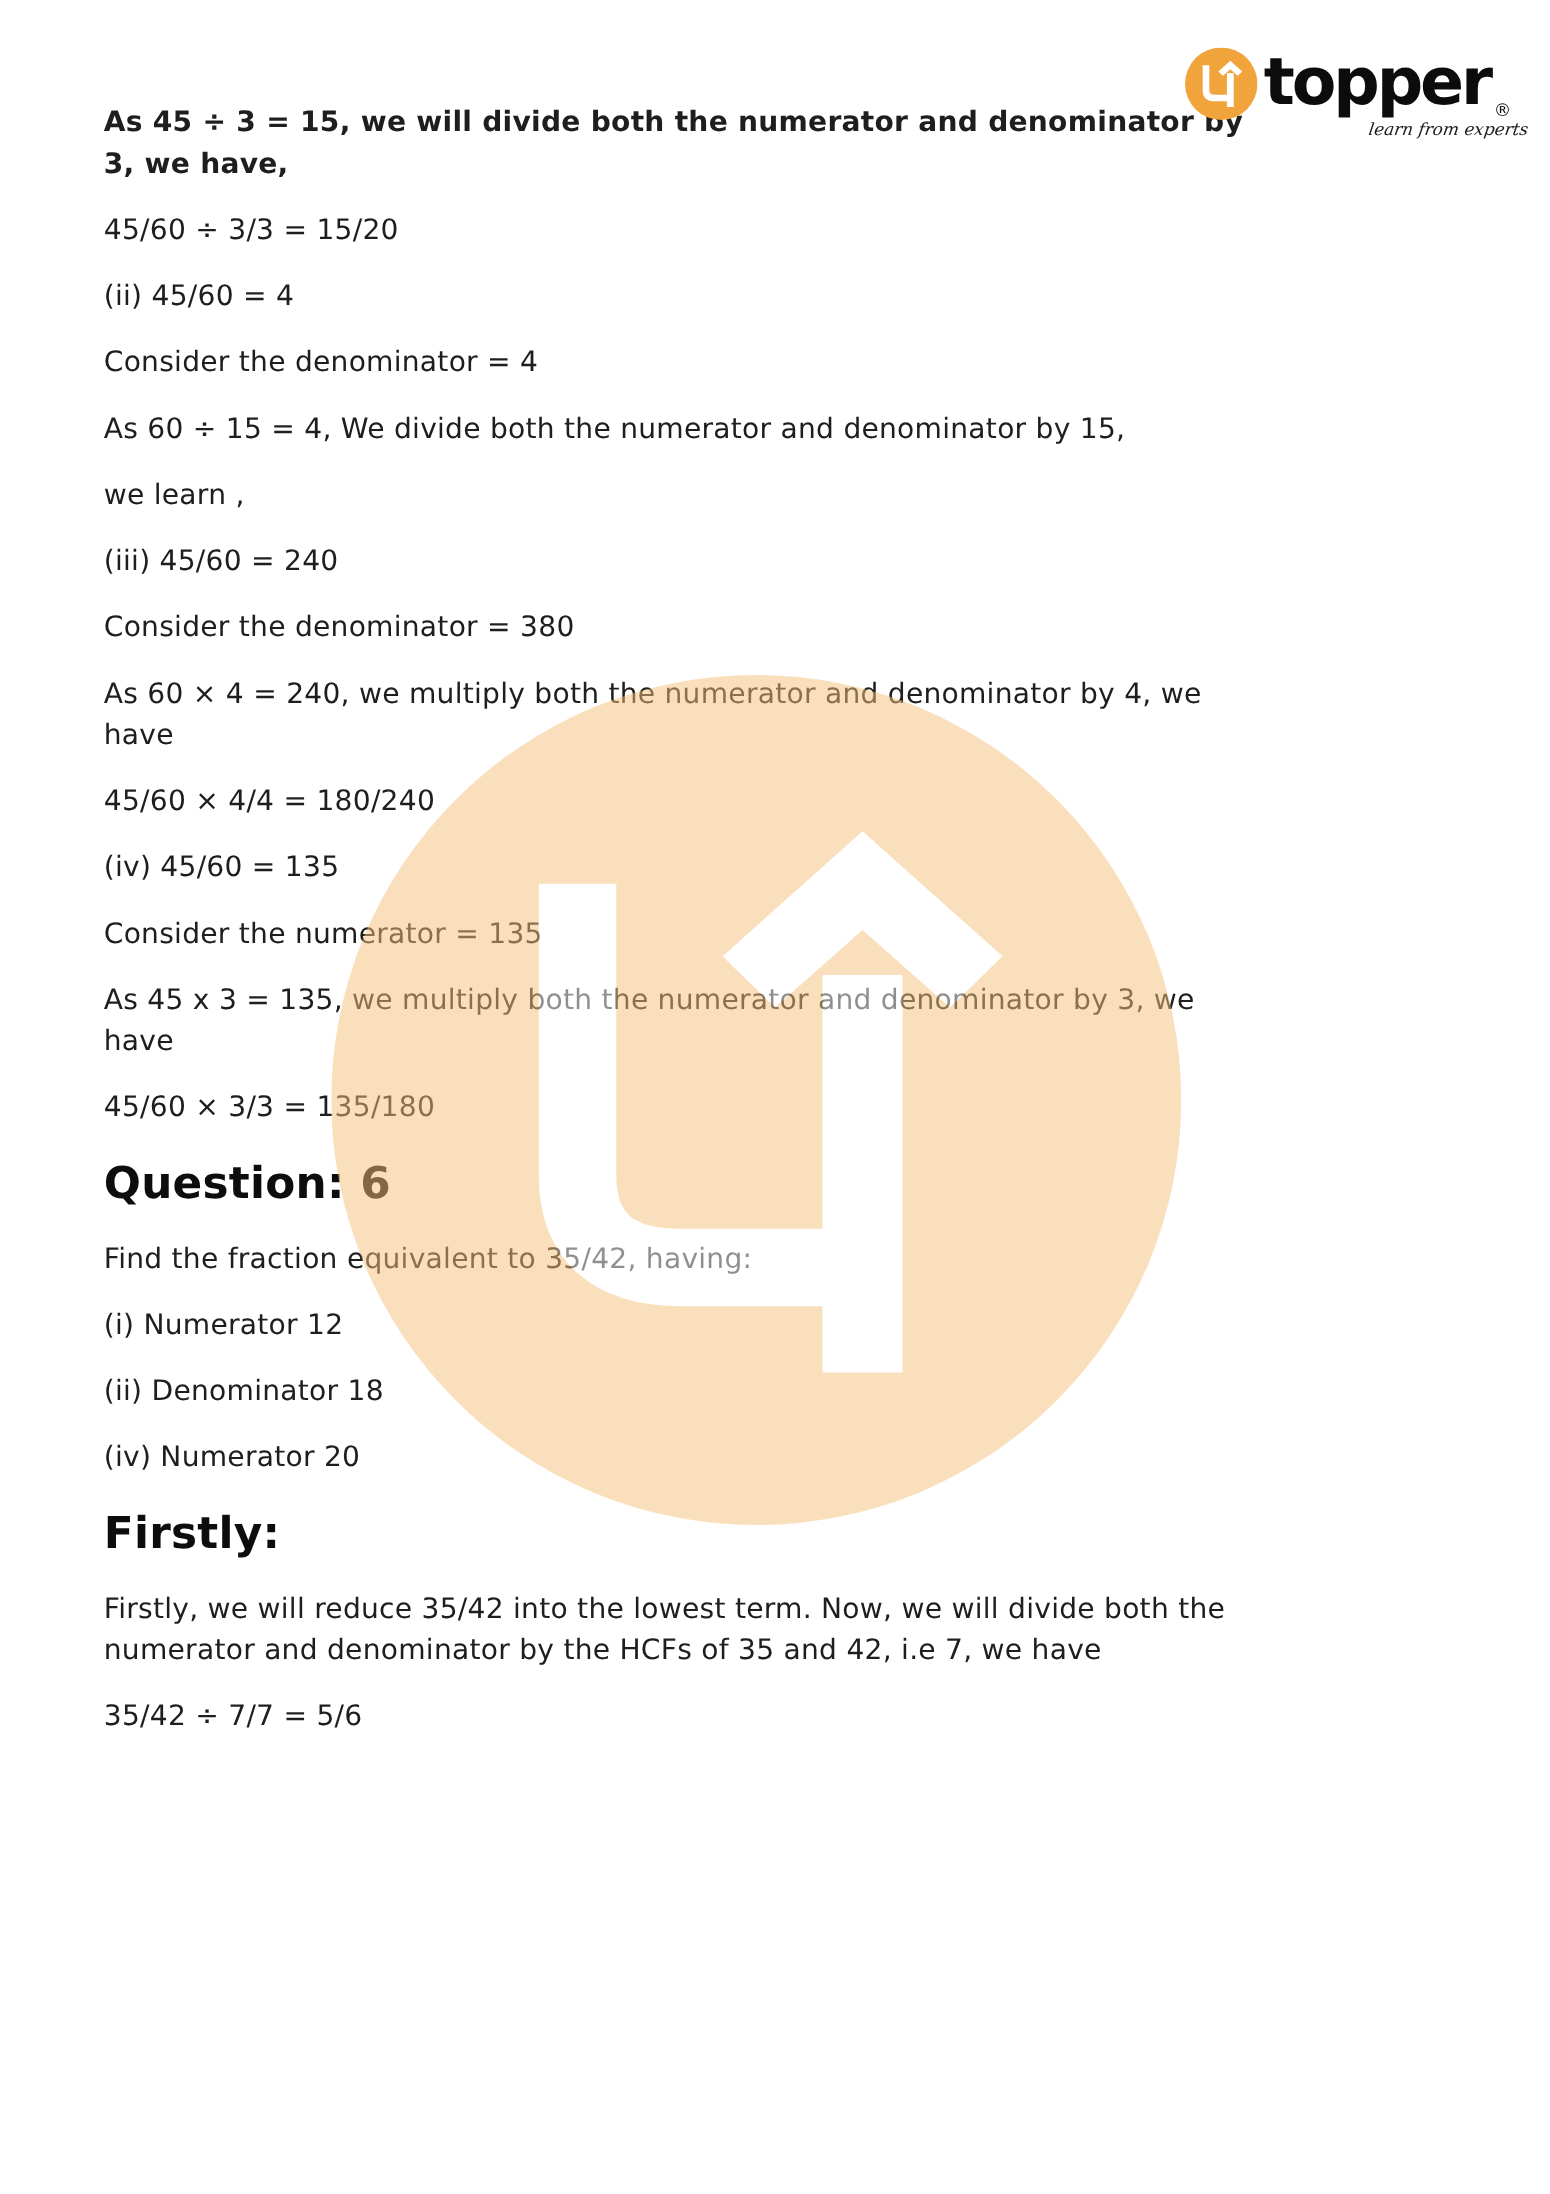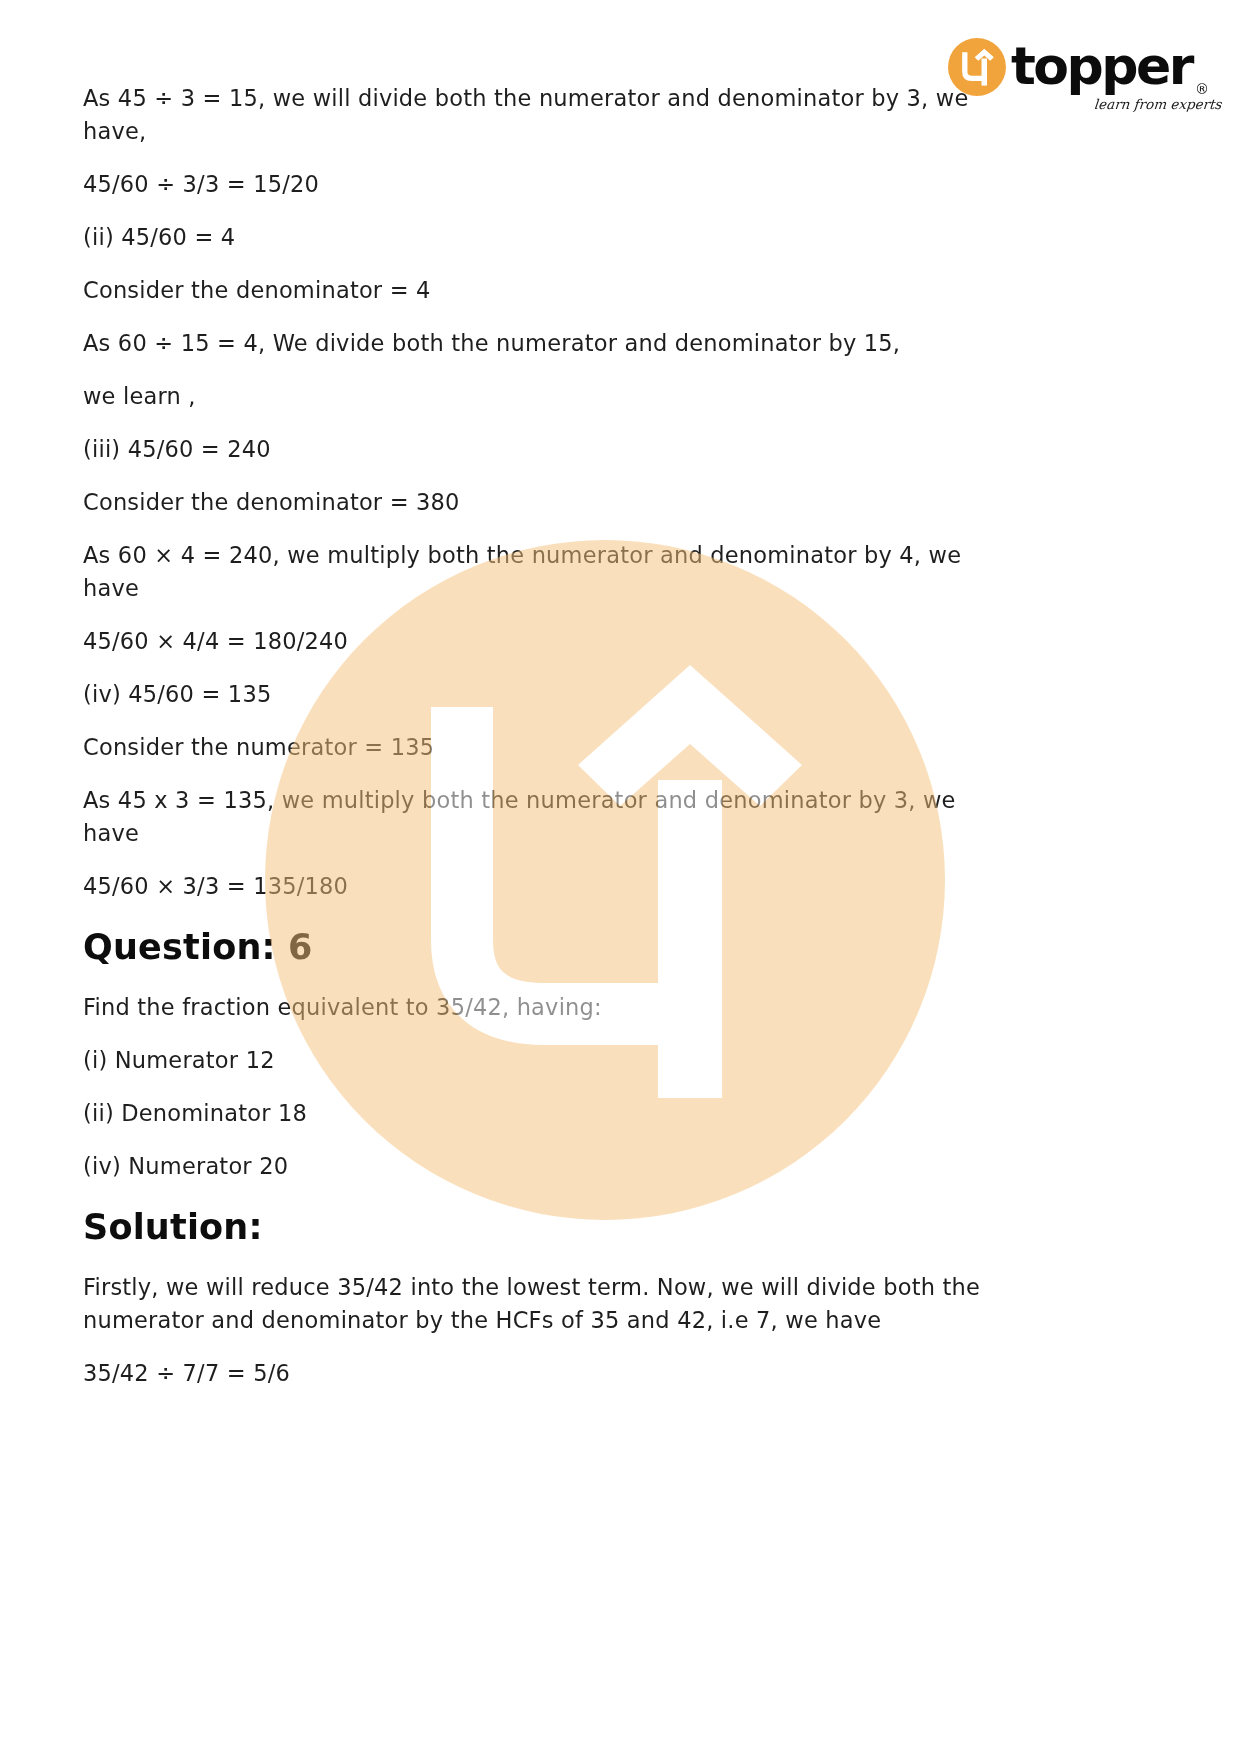--- a/index.html
+++ b/index.html
@@ -7,21 +7,21 @@
     width:1240px;height:1755px;position:relative;background:#ffffff;
     font-family:"DejaVu Sans","Liberation Sans",sans-serif;overflow:hidden;
   }
   .doc-body{
     position:absolute;left:83px;top:82px;width:945px;z-index:1;
   }
   .doc-body p{
     font-size:22.5px;line-height:33px;margin:20px 0;color:#1e1e1e;
     max-width:935px;letter-spacing:0.2px;
   }
-  .doc-body p:first-child{margin-top:0;}
+  .doc-body p:first-child{margin-top:0;font-weight:bold;}
   .doc-body h2{
     font-size:35px;line-height:34px;margin:27px 0;color:#0d0d0d;
     font-weight:bold;letter-spacing:0.2px;
   }
   .watermark{
     position:absolute;left:265px;top:540px;width:680px;height:680px;
     opacity:0.5;z-index:2;pointer-events:none;
   }
   .watermark svg{width:100%;height:100%;display:block;}
   .logo{
@@ -83,16 +83,16 @@
     <p>45/60 × 4/4 = 180/240</p>
     <p>(iv) 45/60 = 135</p>
     <p>Consider the numerator = 135</p>
     <p>As 45 x 3 = 135, we multiply both the numerator and denominator by 3, we have</p>
     <p>45/60 × 3/3 = 135/180</p>
     <h2>Question: 6</h2>
     <p>Find the fraction equivalent to 35/42, having:</p>
     <p>(i) Numerator 12</p>
     <p>(ii) Denominator 18</p>
     <p>(iv) Numerator 20</p>
-    <h2>Solution:</h2>
+    <h2>Firstly:</h2>
     <p>Firstly, we will reduce 35/42 into the lowest term. Now, we will divide both the numerator and denominator by the HCFs of 35 and 42, i.e 7, we have</p>
     <p>35/42 ÷ 7/7 = 5/6</p>
   </main>
 
 </body></html>

